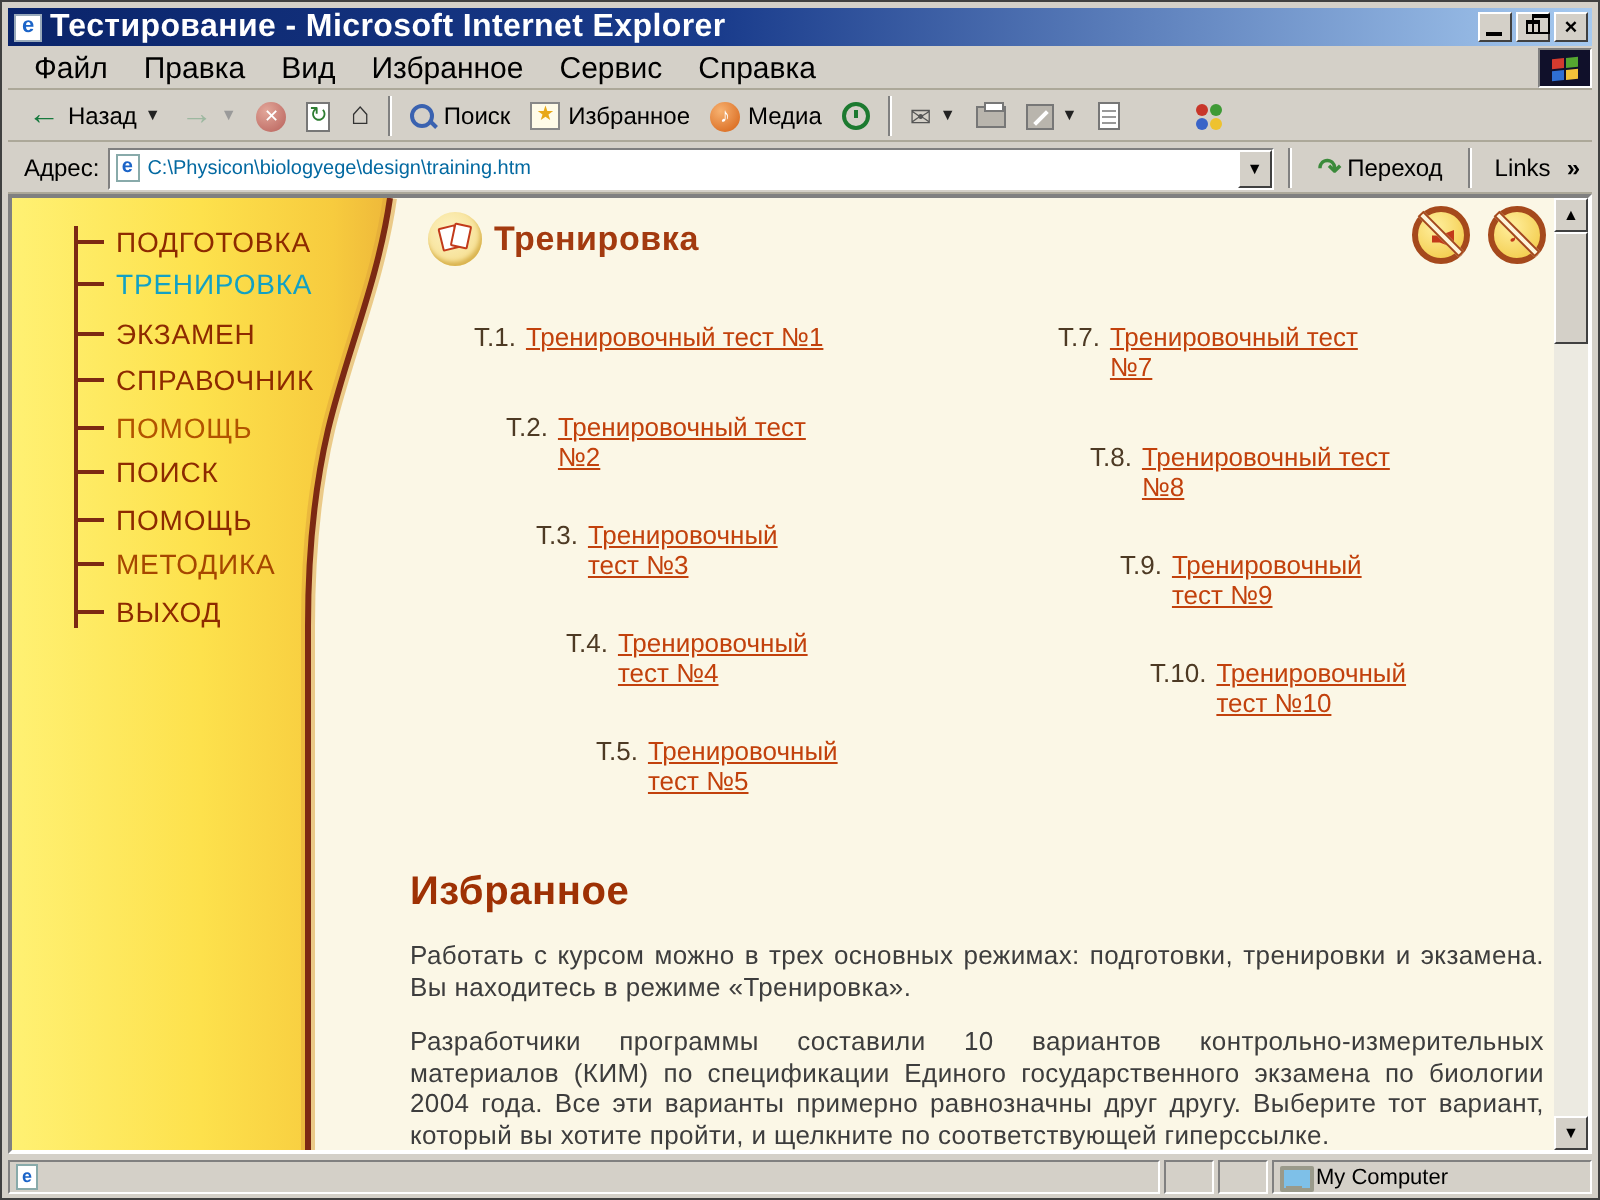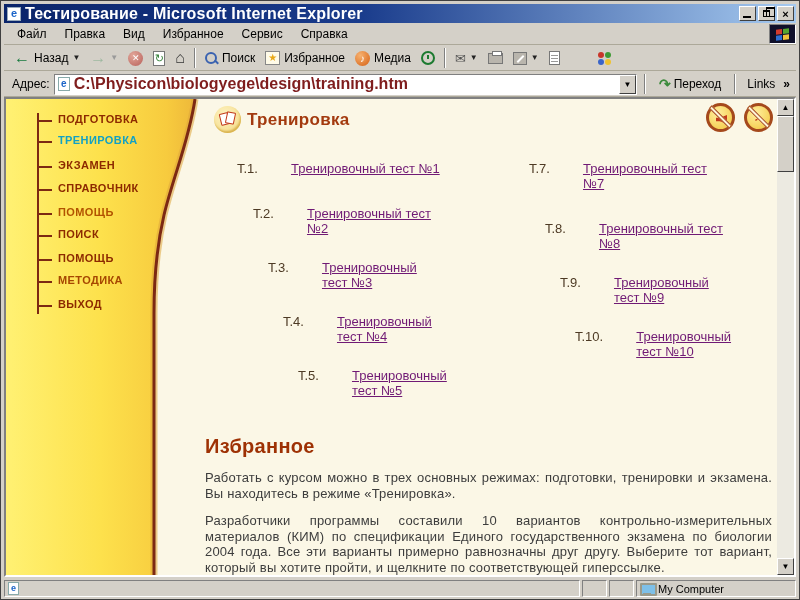--- a/index.html
+++ b/index.html
@@ -29,21 +29,21 @@
     font-size:11px;font-weight:bold;color:#000;}
   .glyph-min{position:absolute;left:3px;bottom:2px;width:8px;height:2px;background:#000;}
   .glyph-restore{position:absolute;top:3px;left:4px;width:7px;height:7px;border:1px solid #000;border-top-width:2px;background:#d4d0c8;}
   .glyph-restore::before{content:"";position:absolute;top:-5px;left:2px;width:7px;height:7px;border:1px solid #000;border-top-width:2px;}
   
   .menubar{
     position:absolute;top:23px;left:3px;right:3px;height:21px;
     display:flex;align-items:center;padding-left:4px;
     border-bottom:1px solid #aca899;background:#d4d0c8;
   }
-  .menu-item{font-size:12px;color:#000;padding:2px 9px;cursor:default;}
+  .menu-item{font-size:15px;color:#000;padding:2px 9px;cursor:default;}
   .throbber{position:absolute;right:0;top:0;width:27px;height:20px;background:#10102a;
     border:1px solid;border-color:#808080 #fff #fff #808080;
     display:flex;align-items:center;justify-content:center;}
   .flag{display:grid;grid-template-columns:6px 6px;grid-template-rows:5px 5px;gap:1px;transform:skewY(-6deg);}
   .flag i{display:block;}
   
   .toolbar{
     position:absolute;top:45px;left:3px;right:3px;height:25px;
     display:flex;align-items:center;padding-left:6px;gap:2px;
     border-bottom:1px solid #aca899;background:#d4d0c8;font-size:12px;
@@ -79,36 +79,36 @@
   
   .addressbar{
     position:absolute;top:71px;left:3px;right:3px;height:25px;
     display:flex;align-items:center;padding:0 4px 0 8px;gap:4px;
     border-bottom:1px solid #aca899;background:#d4d0c8;font-size:12px;
   }
   .addr-field{flex:1;height:21px;background:#fff;border:1px solid;border-color:#808080 #fff #fff #808080;
     display:flex;align-items:center;padding-left:3px;gap:4px;}
   .mini-page{width:12px;height:14px;background:#fff;border:1px solid #8aa;color:#1b64c8;
     font-weight:bold;font-size:10px;line-height:12px;text-align:center;flex:none;}
-  .addr-text{font-size:16px;color:#7f1d1d;flex:1;white-space:nowrap;overflow:hidden;font-weight:bold;}
+  .addr-text{font-size:10px;color:#0369a1;flex:1;white-space:nowrap;overflow:hidden;}
   .addr-drop{width:17px;height:19px;background:#d4d0c8;border:1px solid;border-color:#fff #404040 #404040 #fff;
     display:flex;align-items:center;justify-content:center;font-size:8px;flex:none;}
   .go-btn{display:flex;align-items:center;gap:3px;padding:2px 6px;}
   .i-go{color:#3b8a3b;font-size:14px;line-height:12px;font-weight:bold;}
   .links-lbl{padding:0 4px;}
   .chev{font-weight:bold;font-size:12px;padding-right:2px;}
   
   .content{
     position:absolute;top:96px;left:3px;right:3px;bottom:22px;
     border:2px solid;border-color:#808080 #fff #fff #808080;
     background:#fbf7e6;overflow:hidden;
   }
   .page{position:absolute;inset:0;right:17px;overflow:hidden;}
   .sidebar-svg{position:absolute;left:0;top:0;}
-  .side-item{position:absolute;left:52px;font-size:11px;font-weight:bold;letter-spacing:.4px;
+  .side-item{position:absolute;left:52px;font-size:14px;font-weight:normal;letter-spacing:.4px;
     white-space:nowrap;cursor:default;}
   
   .hdr-icon{position:absolute;left:208px;top:7px;width:27px;height:27px;border-radius:50%;
     background:radial-gradient(circle at 40% 35%,#fdf3c4,#f3d77e);box-shadow:inset -1px -2px 2px #d9b34f;}
   .card{position:absolute;width:9px;height:12px;background:#fff;border:1px solid #c23a1a;border-radius:1px;}
   .card.c1{left:6px;top:7px;transform:rotate(-14deg);}
   .card.c2{left:12px;top:6px;transform:rotate(12deg);}
   .page-title{position:absolute;left:241px;top:11px;font-size:17px;font-weight:bold;color:#a33a0f;letter-spacing:.3px;}
   .mute{position:absolute;top:4px;width:29px;height:29px;border-radius:50%;
     border:3px solid #a5491c;background:radial-gradient(circle at 38% 32%,#ffef9e,#f1c53c);}
@@ -124,21 +124,21 @@
   .test-col{position:absolute;top:0;font-size:13px;line-height:15px;}
   .test-col.left{left:231px;width:280px;}
   .test-col.right{left:523px;width:250px;}
   .test-item{display:flex;gap:5px;margin-bottom:24px;}
   .test-item:nth-child(1){padding-left:0;margin-bottom:30px;}
   .test-item:nth-child(2){padding-left:16px;}
   .test-item:nth-child(3){padding-left:31px;}
   .test-item:nth-child(4){padding-left:46px;}
   .test-item:nth-child(5){padding-left:61px;}
   .test-prefix{color:#4d3a24;flex:none;}
-  .test-link{color:#701a75;text-decoration:underline;white-space:pre-line;cursor:pointer;margin-left:28px;}
+  .test-link{color:#c2410c;text-decoration:underline;white-space:pre-line;cursor:pointer;}
   
   .instruction{position:absolute;top:336px;left:199px;width:567px;}
   .instr-title{margin:0;font-size:20px;font-weight:bold;color:#9e3104;letter-spacing:.3px;}
   .instruction p{margin:12px 0 0 0;font-size:13px;line-height:15.5px;color:#3d3d3d;
     text-align:justify;letter-spacing:.2px;}
   
   .scrollbar{position:absolute;top:0;right:0;bottom:0;width:17px;background:#eceae1;}
   .sb-btn{position:absolute;left:0;width:17px;height:17px;background:#d4d0c8;
     border:1px solid;border-color:#fff #404040 #404040 #fff;
     display:flex;align-items:center;justify-content:center;font-size:8px;color:#000;}

